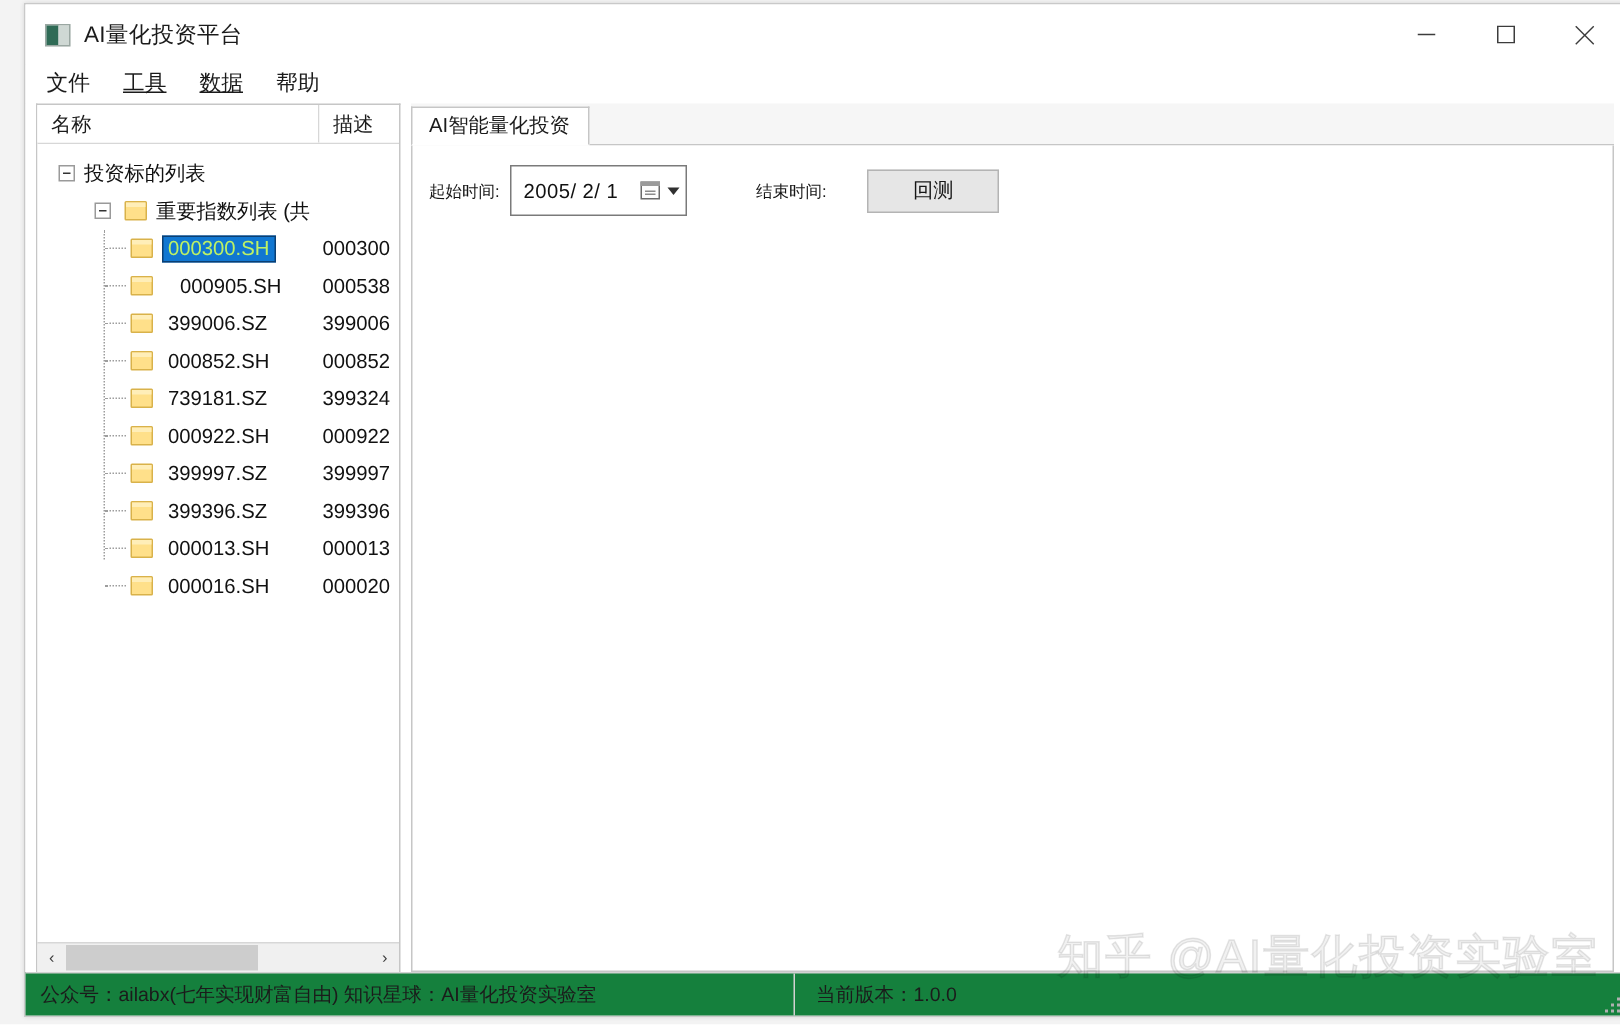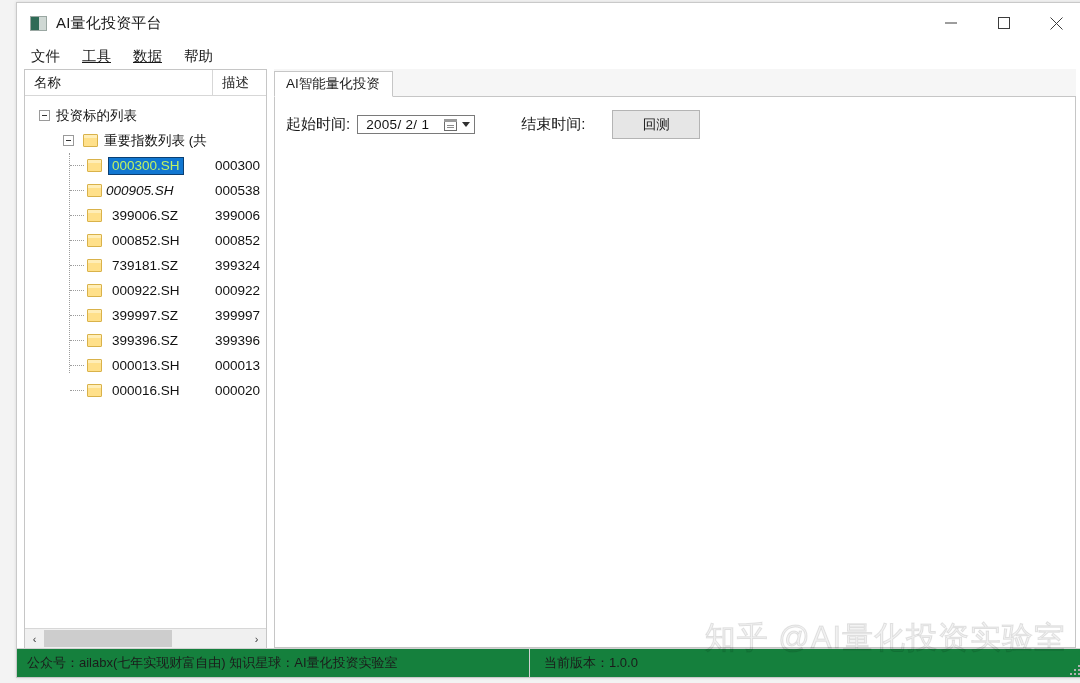--- a/index.html
+++ b/index.html
@@ -261,27 +261,27 @@
     box-sizing: border-box;
     position: relative;
     min-height: 0;
   }
   .toolbar-row {
     display: flex;
     align-items: center;
     padding: 13px 0 0 11px;
   }
   .field-label {
-    font-size: 15px;
+    font-size: 11px;
     color: #161616;
     margin-right: 7px;
     white-space: nowrap;
   }
   .datepicker {
-    height: 19px;
+    height: 34px;
     border: 1px solid #7a7a7a;
     background: #ffffff;
     display: flex;
     align-items: center;
     padding: 0 4px 0 8px;
     box-sizing: border-box;
     font-size: 13.5px;
     color: #111;
   }
   .dp-start { width: 118px; }
@@ -437,21 +437,21 @@
           <div id="leaf-list">
               <div class="tree-row" style="padding-left: 62px;">
                 <div class="dotline" style="left: 45px; width: 14px; top: 12px;"></div>
                 <div class="folder"></div>
                 <span class="leaf-name selected" style="margin-left: 6px;">000300.SH</span>
                 <span class="leaf-desc">000300</span>
               </div>
               <div class="tree-row" style="padding-left: 62px;">
                 <div class="dotline" style="left: 45px; width: 14px; top: 12px;"></div>
                 <div class="folder"></div>
-                <span class="leaf-name" style="margin-left: 0; font-style: italic;">000905.SH</span>
+                <span class="leaf-name" style="margin-left: 14px;">000905.SH</span>
                 <span class="leaf-desc">000538</span>
               </div>
               <div class="tree-row" style="padding-left: 62px;">
                 <div class="dotline" style="left: 45px; width: 14px; top: 12px;"></div>
                 <div class="folder"></div>
                 <span class="leaf-name" style="margin-left: 6px;">399006.SZ</span>
                 <span class="leaf-desc">399006</span>
               </div>
               <div class="tree-row" style="padding-left: 62px;">
                 <div class="dotline" style="left: 45px; width: 14px; top: 12px;"></div>

